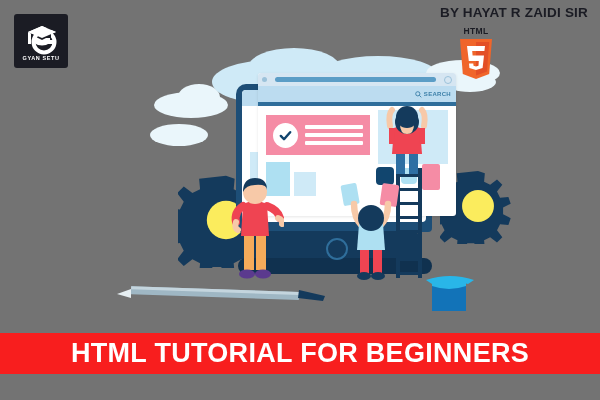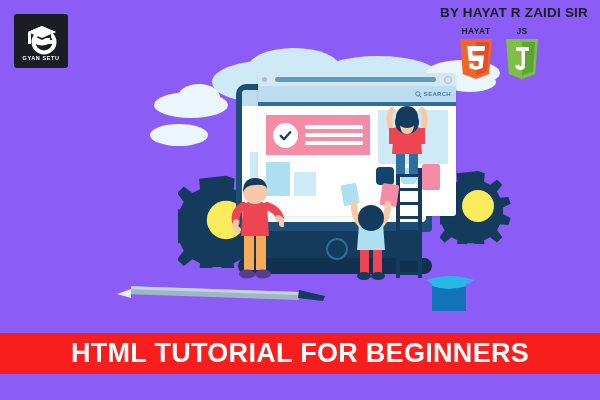--- a/index.html
+++ b/index.html
@@ -5,21 +5,21 @@
   html, body {
     margin: 0;
     padding: 0;
     background: #ffffff;
   }
   #poster {
     position: relative;
     width: 600px;
     height: 400px;
     overflow: hidden;
-    background: #8b5cf6;
+    background: #737373;
     font-family: "Liberation Sans", sans-serif;
   }
 
   
   .cloud {
     position: absolute;
     background: #cfeaf7;
     border-radius: 50%;
   }
   .cloud.white { background: #eaf6fb; }
@@ -246,41 +246,31 @@
       <path d="M14 18 L28 12 L42 18 L28 24 Z" fill="#ffffff"></path>
       <text x="27" y="46" font-family="Liberation Sans, sans-serif" font-size="5.5" font-weight="bold" fill="#ffffff" text-anchor="middle" letter-spacing="0.6">GYAN SETU</text>
     </svg>
   </div>
 
   <div id="byline">BY HAYAT R ZAIDI SIR</div>
 
   <div id="tech-badges">
 
     <div class="tech-badge">
-      <span class="tb-label">HAYAT</span>
+      <span class="tb-label">HTML</span>
       <div class="tb-shield">
         <svg width="36" height="42" viewBox="0 0 36 42">
           <path d="M2 1 H34 L31.2 36 L18 41 L4.8 36 Z" fill="#f0652a"></path>
           <path d="M18 4 H31.2 L29 33.6 L18 37.5 Z" fill="#e34f26"></path>
           <path d="M9 8 H27 L26.4 13 H14.2 L14.6 17.5 H26 L24.6 30 L18 32 L11.4 30 L11 25.5 H15.3 L15.5 27.8 L18 28.5 L20.5 27.8 L20.8 23 H10.8 Z" fill="#ffffff"></path>
         </svg>
       </div>
     </div>
 
 
-    <div class="tech-badge">
-      <span class="tb-label">JS</span>
-      <div class="tb-shield">
-        <svg width="36" height="42" viewBox="0 0 36 42">
-          <path d="M2 1 H34 L31.2 36 L18 41 L4.8 36 Z" fill="#7ec142"></path>
-          <path d="M18 4 H31.2 L29 33.6 L18 37.5 Z" fill="#5aa832"></path>
-          <path d="M12 9 H25 V13 H21 V28 Q21 32 16.5 32 Q12 32 11 27.5 L15 26.5 Q15.4 28.5 16.8 28.5 Q17.6 28.5 17.6 27 V13 H12 Z" fill="#ffffff"></path>
-        </svg>
-      </div>
-    </div>
   </div>
 
   <div id="illustration">
 
     <svg class="gear" style="left:178px; top:172px;" width="96" height="96" viewBox="0 0 100 100">
       <g fill="#143a5c">
         <path d="M50 4 l9 3 -1 11 8 4 9-7 7 7 -7 9 4 8 11-1 3 9 -10 5 0 9 10 5 -3 9 -11-1 -4 8 7 9 -7 7 -9-7 -8 4 1 11 -9 3 -5-10 -9 0 -5 10 -9-3 1-11 -8-4 -9 7 -7-7 7-9 -4-8 -11 1 -3-9 10-5 0-9 -10-5 3-9 11 1 4-8 -7-9 7-7 9 7 8-4 -1-11 z"></path>
       </g>
       <circle cx="50" cy="50" r="20" fill="#fbec5d"></circle>
     </svg>

